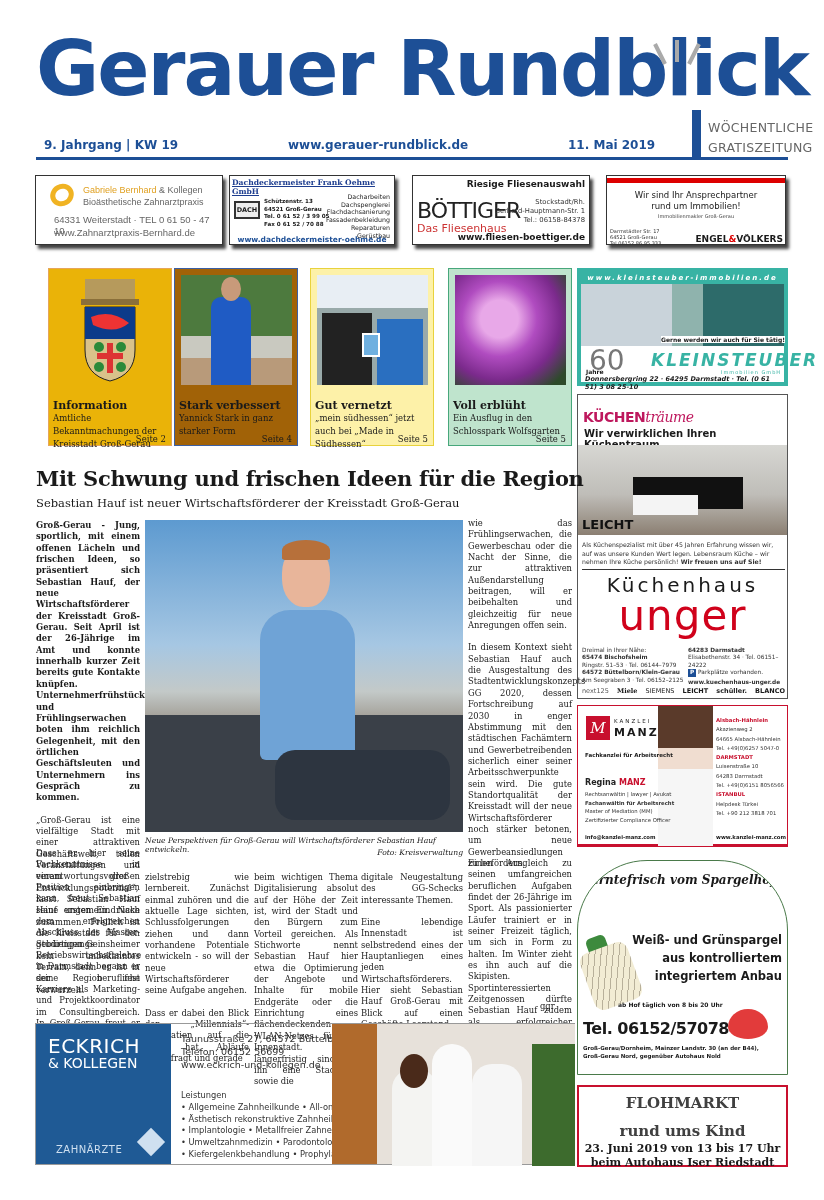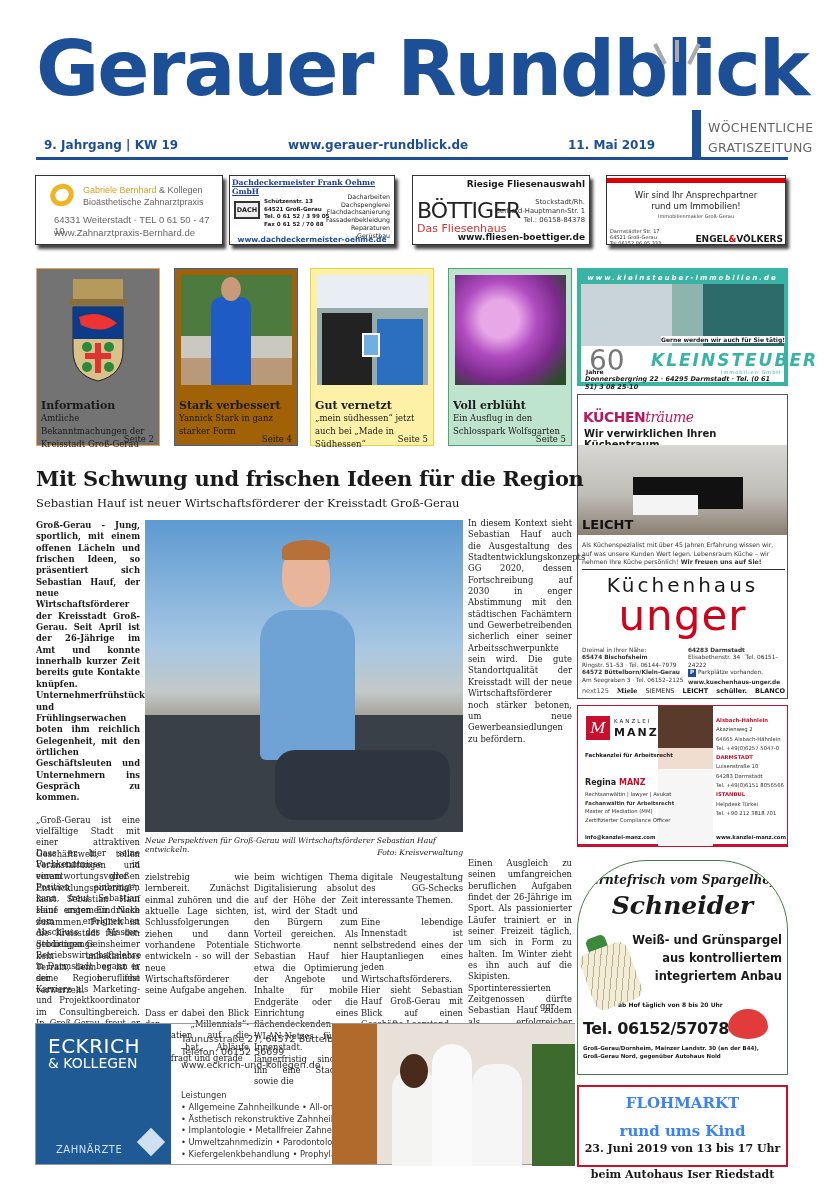--- a/index.html
+++ b/index.html
@@ -39,21 +39,21 @@
 .ad-ev .s{left:0;width:100%;top:37px;font-size:5px;text-align:center;color:#444}
 .ad-ev .addr{left:3px;top:52px;font-size:5px;line-height:6px;color:#333}
 .ad-ev .logo{right:2px;top:58px;font-size:9px;font-weight:bold}
 .ad-ev .logo span{color:#d00}
 
 .card{top:268px;width:124px;height:178px;border:1px solid}
 .card .ph{left:6px;top:6px;width:111px;height:110px;overflow:hidden}
 .card .t{left:4px;top:130px;font-size:11px;font-weight:bold}
 .card .d{left:4px;top:143px;width:118px;font-size:8.5px;line-height:13px}
 .card .p{right:5px;top:165px;font-size:8.5px}
-#card0{left:36px;background:#737373;border-color:#e6a65a}
+#card0{left:48px;background:#eab308;border-color:#e6a65a}
 #card1{left:174px;background:#a16207;border-color:#3b5fa4}
 #card2{left:310px;background:#fdf1a8;border-color:#e8d23c}
 #card3{left:448px;background:#bfe4cd;border-color:#47a77b}
 
 #klein{left:577px;top:268px;width:211px;height:118px;border:4px solid #38b3a4;background:#fff}
 #klein .url{left:0;top:0;width:100%;height:12px;background:#38b3a4;color:#fff;font-size:7px;font-style:italic;font-weight:bold;text-align:center;line-height:12px;letter-spacing:2px;font-family:"DejaVu Sans",sans-serif}
 #klein .img{left:0;top:12px;width:100%;height:62px;background:linear-gradient(90deg,#c9d3da 0 45%,#8fb3ad 45% 60%,#2d6b6a 60%)}
 #klein .tag{left:80px;top:64px;width:124px;font-size:6px;font-weight:bold;background:#fff;text-align:center;font-family:"DejaVu Sans",sans-serif}
 #klein .n40{left:8px;top:72px;font-size:28px;color:#777;font-family:"DejaVu Sans",sans-serif}
 #klein .jahre{left:5px;top:96px;font-size:6px;font-weight:bold;font-family:"DejaVu Sans",sans-serif}
@@ -96,21 +96,21 @@
 #schn .nm{left:0;width:100%;top:30px;font-size:25px;font-style:italic;font-weight:bold;text-align:center;font-family:"DejaVu Serif",serif}
 #schn .sp{right:5px;top:70px;font-size:11.5px;font-weight:bold;text-align:right;line-height:18px}
 #schn .asp{left:8px;top:85px;width:50px;height:60px;background:repeating-linear-gradient(115deg,#f2ecd4 0 5px,#b8b09a 5px 6px);border-radius:10px;transform:rotate(-20deg)}
 #schn .asp2{left:12px;top:75px;width:20px;height:35px;background:#3d8a3d;transform:rotate(-20deg);border-radius:5px}
 #schn .hof{left:40px;top:140px;font-size:6px;font-weight:bold}
 #schn .straw{left:150px;top:148px;width:40px;height:30px;background:#e23b3b;border-radius:50% 50% 50% 50%/60% 60% 40% 40%}
 #schn .tel{left:5px;top:158px;font-size:16px;font-weight:bold;letter-spacing:-.5px}
 #schn .ad{left:5px;top:183px;font-size:5.5px;font-weight:bold;line-height:8px}
 
 #floh{left:577px;top:1085px;width:211px;height:82px;border:2px solid #c8102e;text-align:center}
-#floh .h1{margin-top:8px;font-size:15px;font-weight:bold;color:#3b82f6;line-height:16px}
+#floh .h1{margin-top:8px;font-size:15px;font-weight:bold;color:#404040;line-height:16px}
 #floh .h2{font-size:11px;font-weight:bold;line-height:14px;margin-top:3px}
 
 #headline{left:36px;top:466px;font-size:21px;font-weight:bold;letter-spacing:-.3px}
 #subhead{left:36px;top:496px;font-size:11.5px}
 .col{font-size:8.4px;line-height:11.35px;text-align:justify;hyphens:auto}
 .col p{margin-bottom:11px}
 #lead{left:36px;top:520px;width:104px;font-weight:bold}
 #c1b{left:36px;top:848px;width:104px}
 #c2b{left:145px;top:872px;width:104px}
 #c3b{left:254px;top:872px;width:104px}
@@ -319,42 +319,41 @@
     <div>Tel. +49(0)6151 8056566</div>
     <div class="r">ISTANBUL</div>
     <div>Helpdesk Türkei</div>
     <div>Tel. +90 212 3818 701</div>
   </div>
   <div class="abs web">www.kanzlei-manz.com</div>
 </div>
 
 <div class="abs" id="schn">
   <div class="abs arc">Erntefrisch vom Spargelhof</div>
-  <div class="abs nm">Schneider</div>
   <div class="abs asp2"></div>
   <div class="abs asp"></div>
   <div class="abs sp">
     <div>Weiß- und Grünspargel</div>
     <div>aus kontrolliertem</div>
     <div>integriertem Anbau</div>
   </div>
   <div class="abs hof">ab Hof täglich von 8 bis 20 Uhr</div>
   <div class="abs straw"></div>
   <div class="abs tel">Tel. 06152/57078</div>
   <div class="abs ad">
     <div>Groß-Gerau/Dornheim, Mainzer Landstr. 30 (an der B44),</div>
     <div>Groß-Gerau Nord, gegenüber Autohaus Nold</div>
   </div>
 </div>
 
 <div class="abs" id="floh">
   <div class="h1">FLOHMARKT</div>
   <div class="h1" style="margin-top:12px">rund ums Kind</div>
   <div class="h2">23. Juni 2019 von 13 bis 17 Uhr</div>
-  <div class="h2" style="margin-top:12px">beim Autohaus Iser Riedstadt</div>
+  <div class="h2" style="margin-top:0">beim Autohaus Iser Riedstadt</div>
 </div>
 
 <h1 class="abs" id="headline">Mit Schwung und frischen Ideen für die Region</h1>
 <div class="abs" id="subhead">Sebastian Hauf ist neuer Wirtschaftsförderer der Kreisstadt Groß-Gerau</div>
 
 <div class="abs col" id="lead">
   <p>Groß-Gerau - Jung, sportlich, mit einem offenen Lächeln und frischen Ideen, so präsentiert sich Sebastian Hauf, der neue Wirtschaftsförderer der Kreisstadt Groß-Gerau. Seit April ist der 26-Jährige im Amt und konnte innerhalb kurzer Zeit bereits gute Kontakte knüpfen. Unternehmerfrühstück und Frühlingserwachen boten ihm reichlich Gelegenheit, mit den örtlichen Geschäftsleuten und Unternehmern ins Gespräch zu kommen.</p>
   <p style="font-weight:normal">„Groß-Gerau ist eine vielfältige Stadt mit einer attraktiven Geschäftswelt, tollen Veranstaltungen und einem großen Entwicklungspotential“, fasst Sebastian Hauf seine ersten Eindrücke zusammen. Freilich ist die Kreisstadt für den gebürtigen Geinsheimer kein unbekanntes Terrain, denn er ist in der Region fest verwurzelt.</p>
 </div>
 <div class="abs" id="photo">
@@ -375,20 +374,21 @@
   <p>Dass er dabei den Blick der „Millennials“-Generation auf die Dinge hat, Abläufe hinterfragt und gerade</p>
 </div>
 <div class="abs col" id="c3b">
     <p>beim wichtigen Thema Digitalisierung absolut auf der Höhe der Zeit ist, wird der Stadt und den Bürgern zum Vorteil gereichen. Als Stichworte nennt Sebastian Hauf hier etwa die Optimierung der Angebote und Inhalte für mobile Endgeräte oder die Einrichtung eines flächendeckenden WLAN-Netzes für die Innenstadt. Etwas längerfristig sind für ihn eine Stadt-App sowie die</p>
   </div>
 <div class="abs col" id="c4b">
   <p>digitale Neugestaltung des GG-Schecks interessante Themen.</p>
   <p>Eine lebendige Innenstadt ist selbstredend eines der Hauptanliegen eines jeden Wirtschaftsförderers. Hier sieht Sebastian Hauf Groß-Gerau mit Blick auf einen Geschäfte-Leerstand von deutlich unter zehn Prozent auf einem sehr guten Weg. Beliebte Veranstaltungen</p>
 </div>
 <div class="abs col" id="c5a">
+  <p>wie das Frühlingserwachen, die Gewerbeschau oder die Nacht der Sinne, die zur attraktiven Außendarstellung beitragen, will er beibehalten und gleichzeitig für neue Anregungen offen sein.</p>
   <p>In diesem Kontext sieht Sebastian Hauf auch die Ausgestaltung des Stadtentwicklungskonzepts GG 2020, dessen Fortschreibung auf 2030 in enger Abstimmung mit den städtischen Fachämtern und Gewerbetreibenden sicherlich einer seiner Arbeitsschwerpunkte sein wird. Die gute Standortqualität der Kreisstadt will der neue Wirtschaftsförderer noch stärker betonen, um neue Gewerbeansiedlungen zu befördern.</p>
 </div>
 <div class="abs col" id="c5b">
     <p>Einen Ausgleich zu seinen umfangreichen beruflichen Aufgaben findet der 26-Jährige im Sport. Als passionierter Läufer trainiert er in seiner Freizeit täglich, um sich in Form zu halten. Im Winter zieht es ihn auch auf die Skipisten. Sportinteressierten Zeitgenossen dürfte Sebastian Hauf zudem als erfolgreicher Fußballer beim SV Geinsheim 07 in bester Erinnerung sein.</p>
   </div>
 <div class="abs" id="ggr">ggr</div>
 
 <div class="abs" id="eck">
   <div class="abs blue">
     <div class="abs n1">ECKRICH</div>

